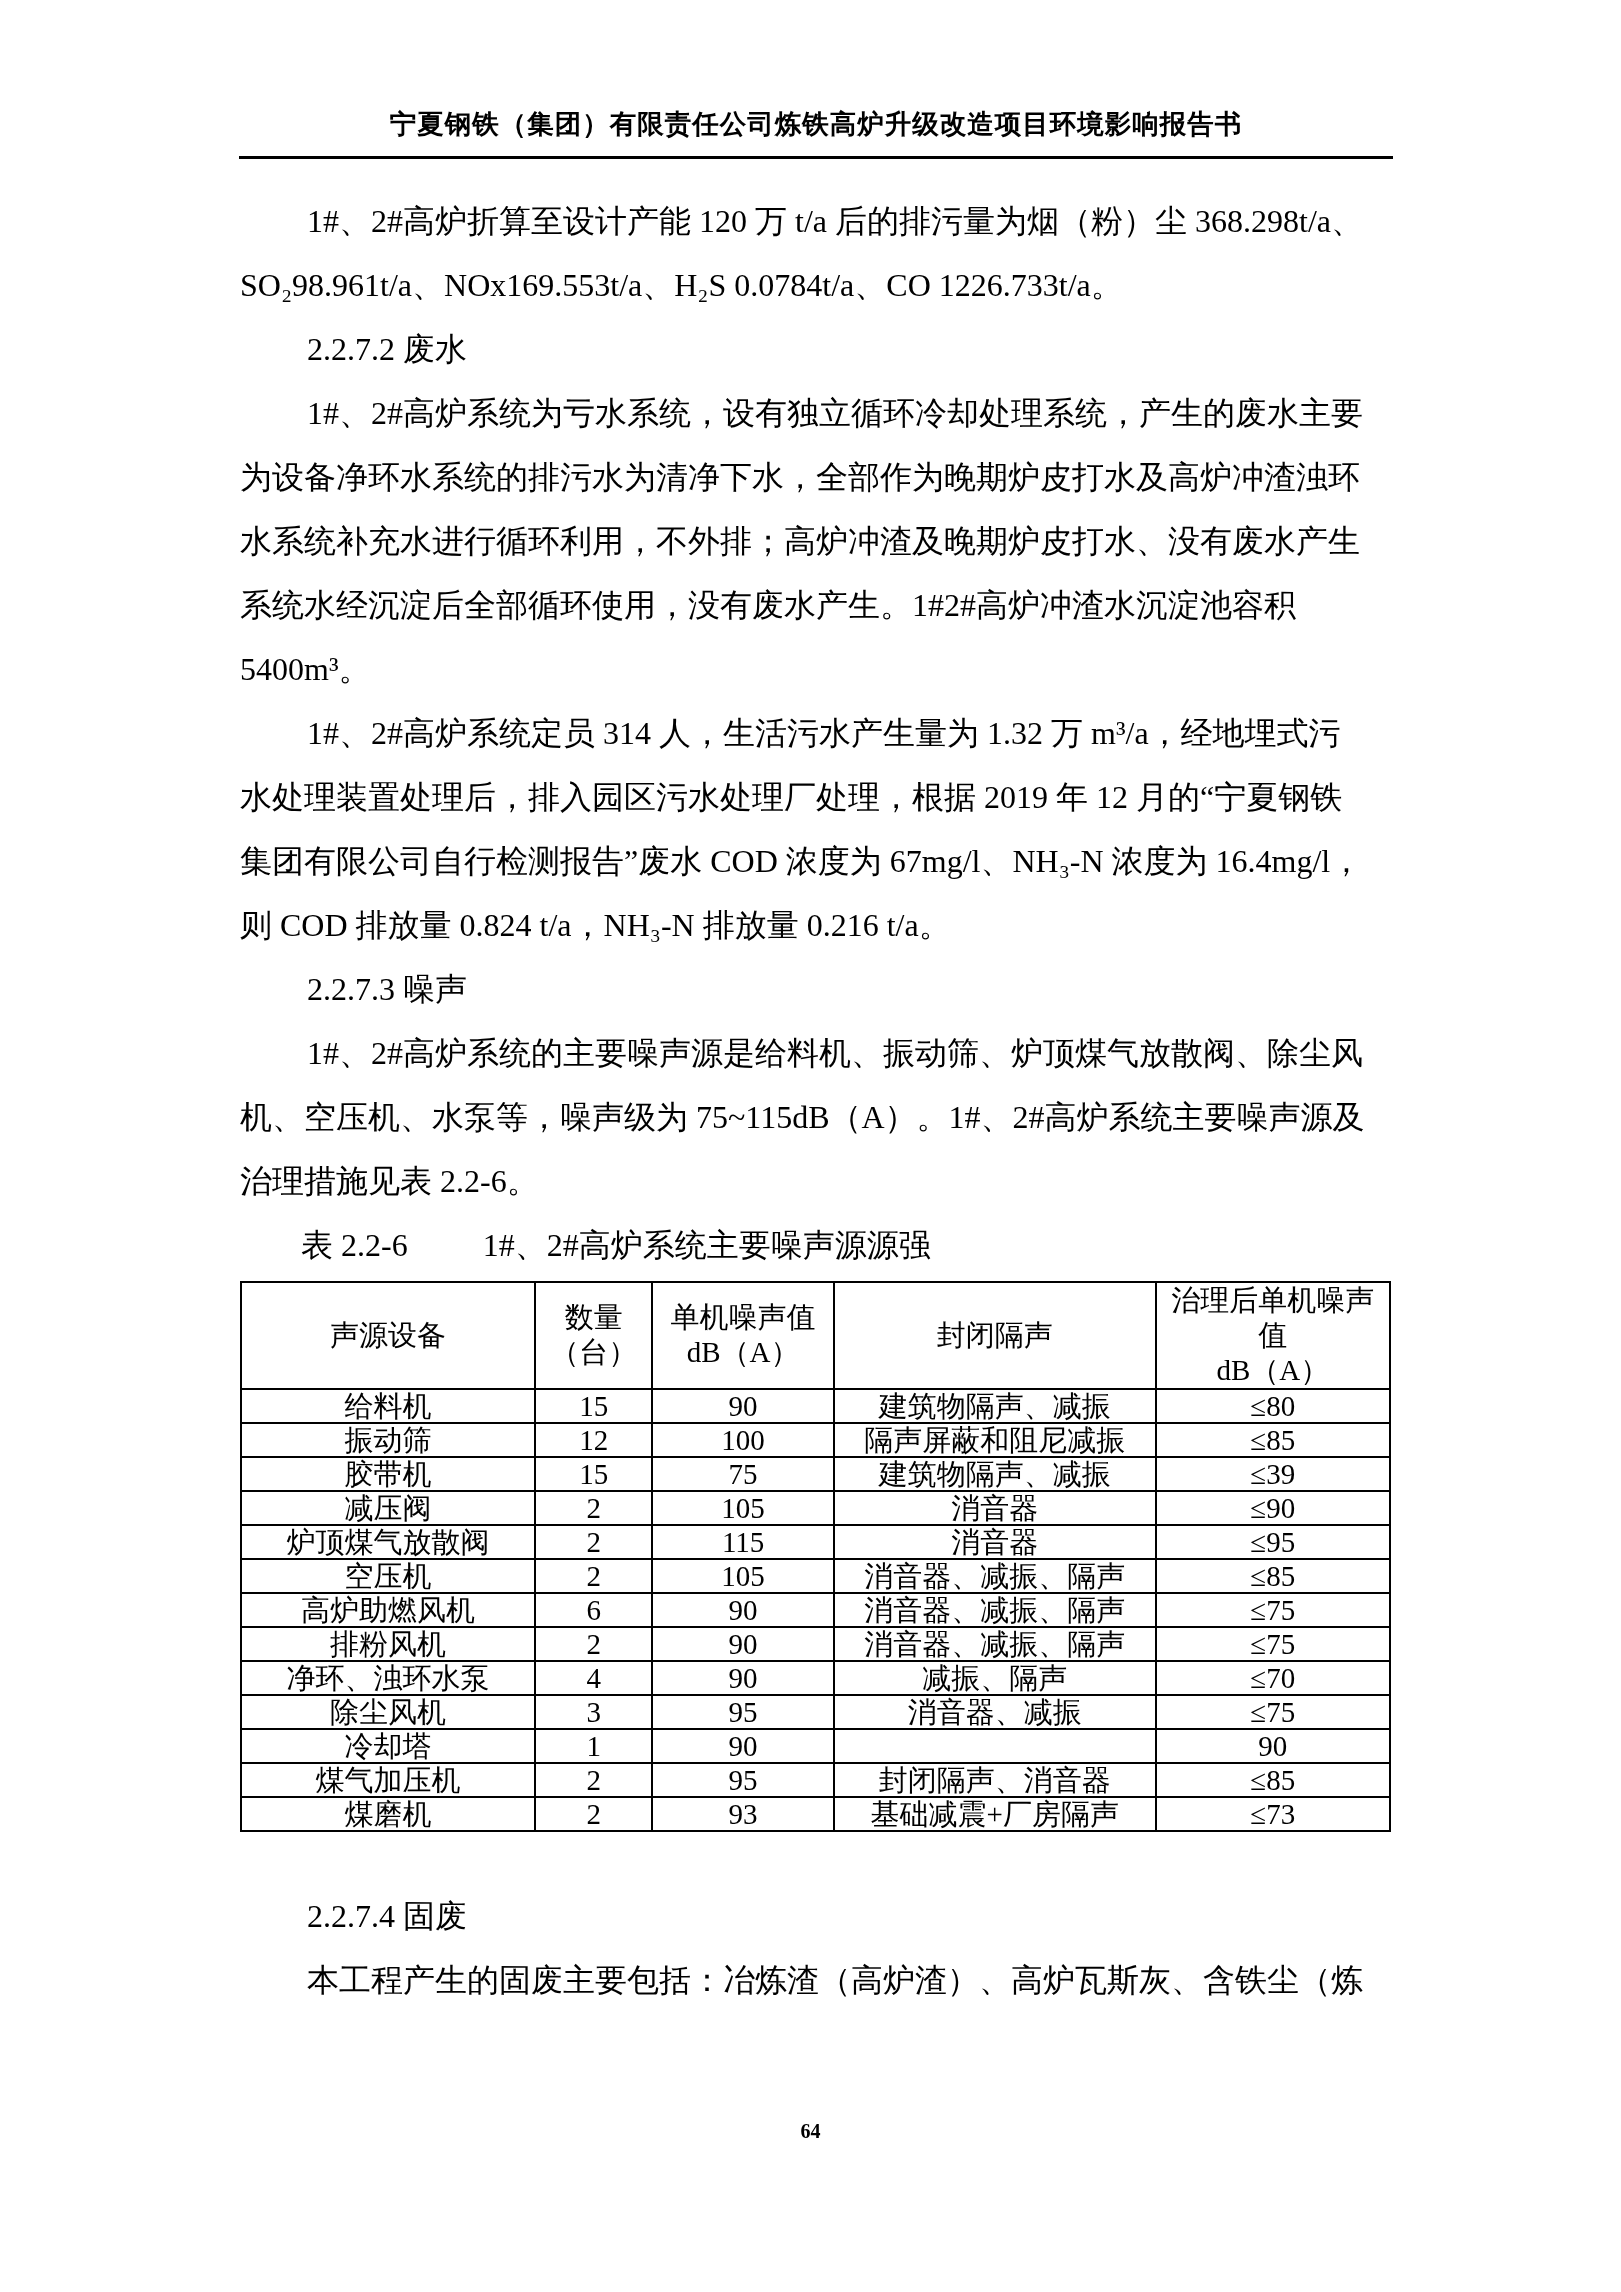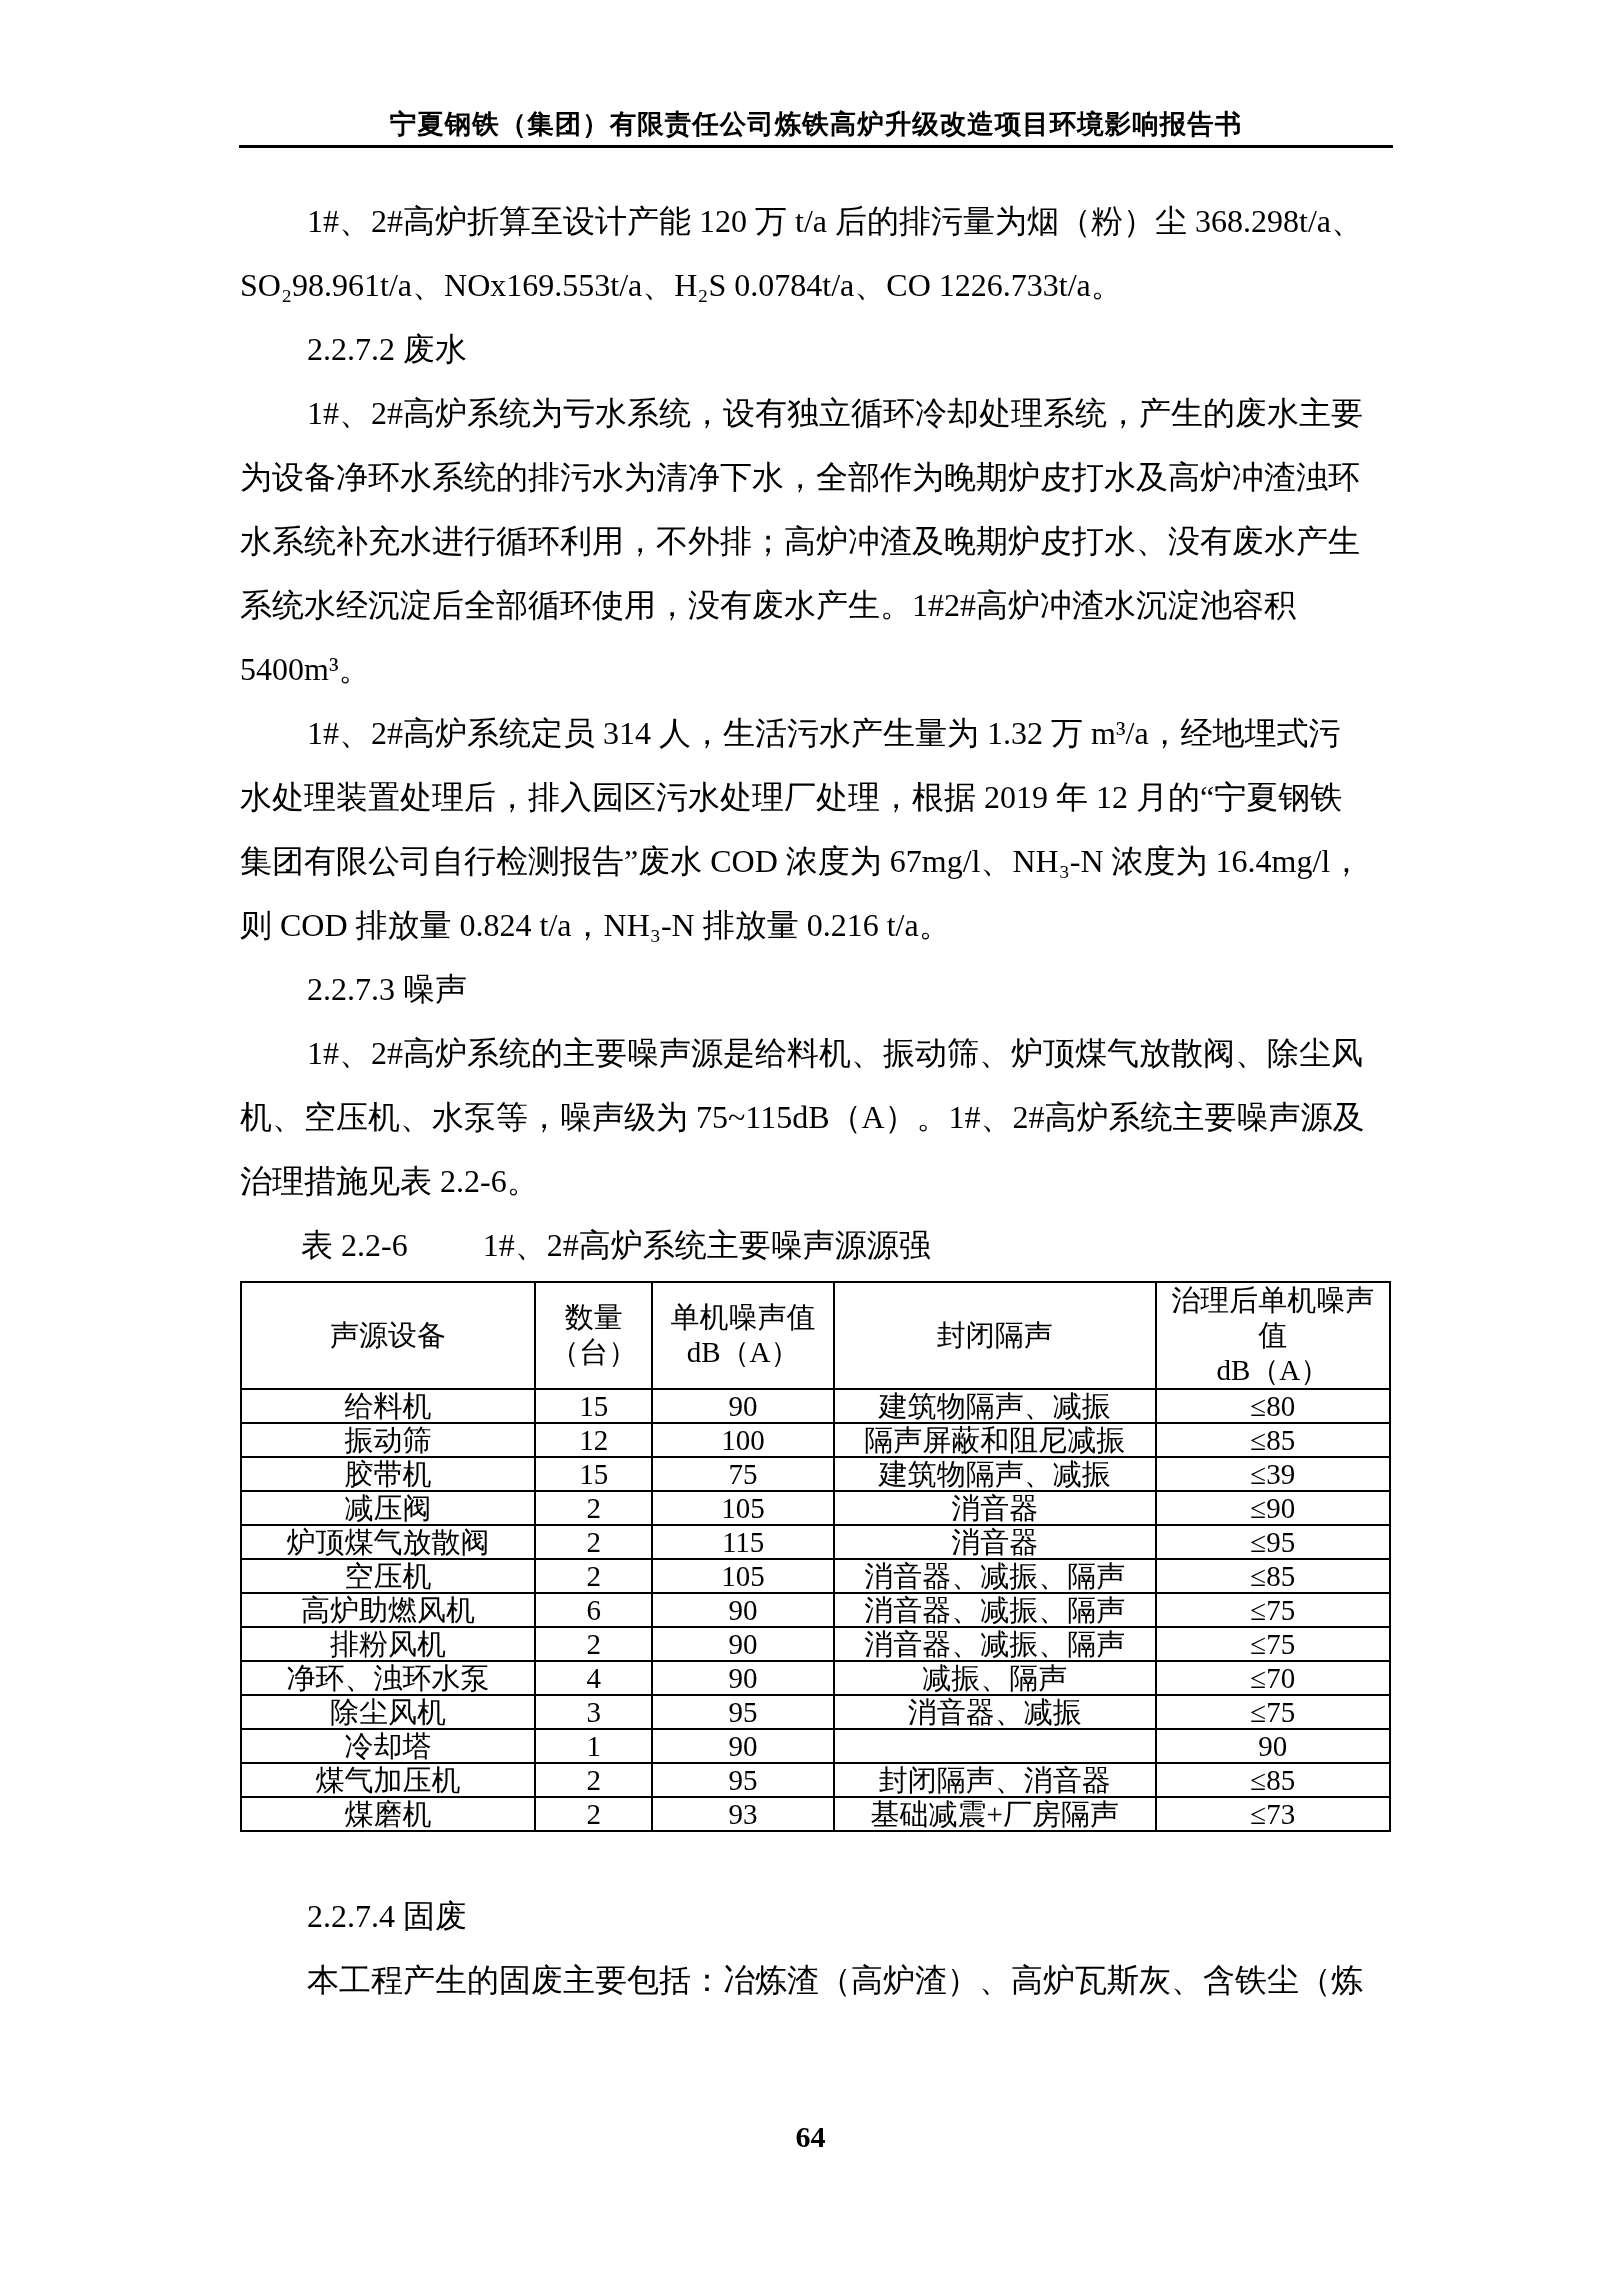--- a/index.html
+++ b/index.html
@@ -15,21 +15,21 @@
   }
   .page-header {
     position: absolute;
     top: 110px;
     left: 239px;
     width: 1154px;
     text-align: center;
     font-size: 26.5px;
     font-weight: 700;
     line-height: 29px;
-    padding-bottom: 6px;
+    padding-bottom: 17px;
     border-bottom: 3.9px solid #000;
     letter-spacing: 1px;
   }
   .content {
     position: absolute;
     top: 189px;
     left: 240px;
     width: 1149px;
     font-size: 32px;
     line-height: 64px;
@@ -67,21 +67,21 @@
     line-height: 32px;
     white-space: nowrap;
   }
   .sec-after-table { margin-top: 52px; }
   .page-footer {
     position: absolute;
     top: 2120px;
     left: 0;
     width: 100%;
     text-align: center;
-    font-size: 30px;
+    font-size: 20px;
     font-weight: 700;
   }
 </style>
 </head>
 <body>
 
 <div class="page">
 
   <div class="page-header">宁夏钢铁（集团）有限责任公司炼铁高炉升级改造项目环境影响报告书</div>
 

